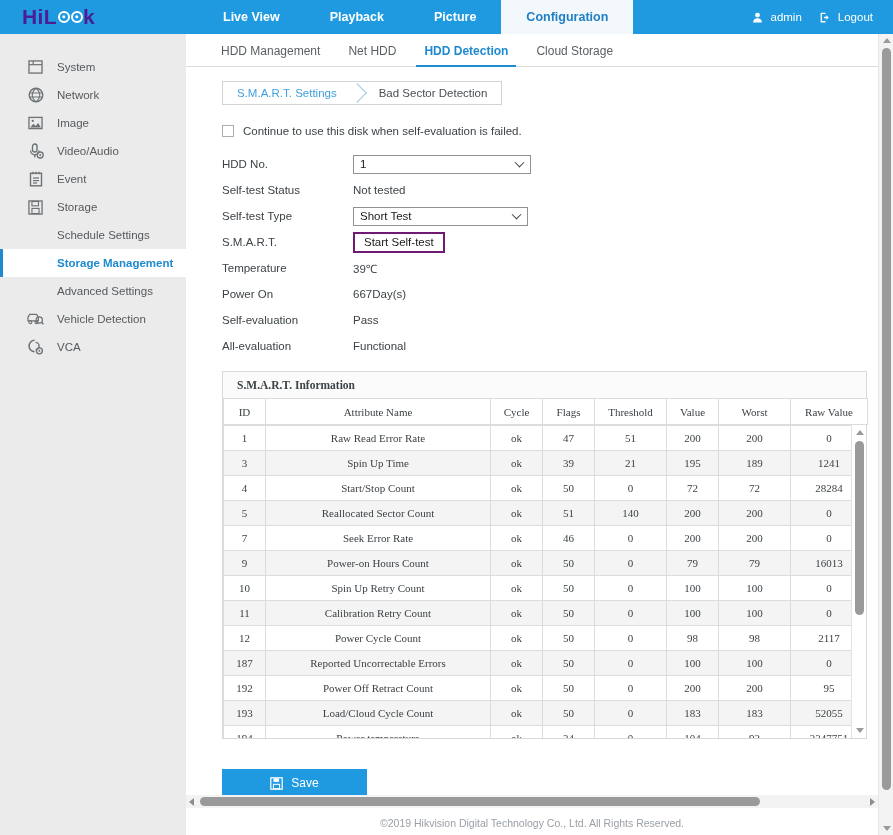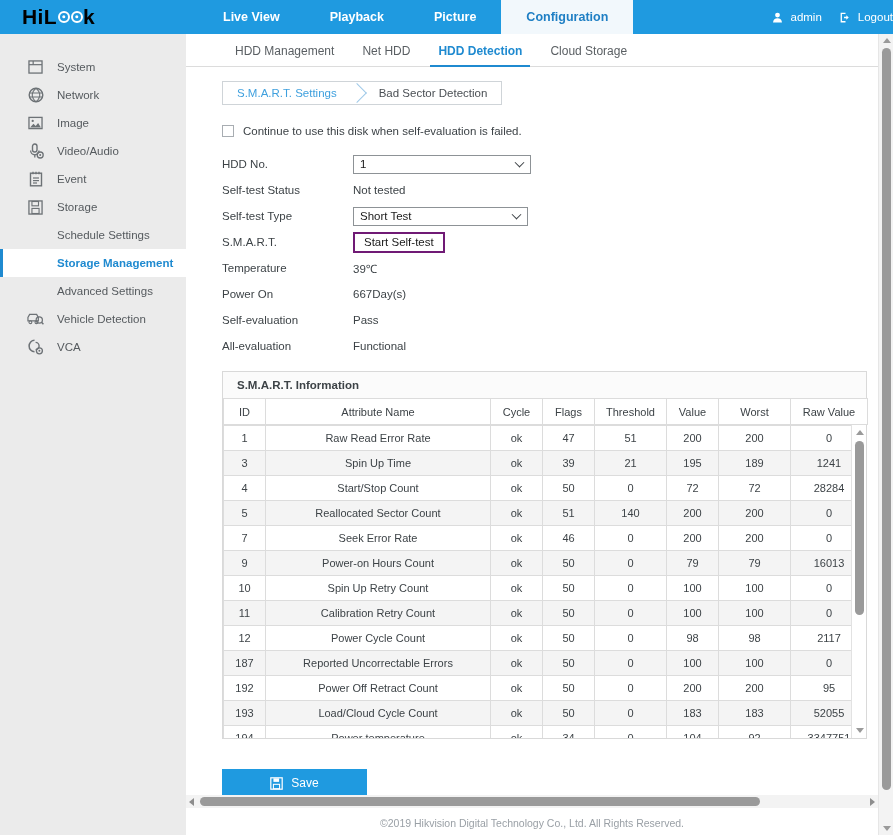--- a/index.html
+++ b/index.html
@@ -12,39 +12,39 @@
   }
   .app { position: relative; width: 893px; height: 835px; background:#fff; }
 
   
   .topbar {
     position: absolute; top:0; left:0; width:893px; height:34px;
     background:#1f9ae0; display:flex; align-items:stretch;
   }
   .logo {
     width:186px; display:flex; align-items:center; padding-left:22px;
-    color:#000000; font-size:21px; font-weight:bold; letter-spacing:.4px;
+    color:#4c1d95; font-size:21px; font-weight:bold; letter-spacing:.4px;
   }
   .logo .lg-o {
     display:inline-block; width:12px; height:12px; border:2.4px solid #fff;
     border-radius:50%; position:relative; margin:0 .5px; vertical-align:-1px;
   }
   .logo .lg-o::after{
     content:""; position:absolute; width:3.4px; height:3.4px; background:#fff;
     border-radius:50%; top:50%; left:50%; transform:translate(-50%,-50%);
   }
   .topnav { display:flex; align-items:stretch; margin-left:12px; }
   .topnav .navitem {
     display:flex; align-items:center; padding:0 25px;
     color:#ffffff; font-size:12.5px; font-weight:bold; white-space:nowrap;
   }
   .topnav .navitem.active { background:#f2f8fc; color:#1f7fc4; }
   .topright {
     margin-left:auto; display:flex; align-items:center; gap:17px;
-    color:#fff; font-size:11.5px;
+    padding-right:20px; color:#fff; font-size:11.5px;
   }
   .topright .ritem { display:flex; align-items:center; gap:6px; }
   .ricon { width:13px; height:13px; display:block; }
 
   
   .sidebar {
     position:absolute; top:34px; left:0; width:186px; height:812px;
     background:#ebebeb;
   }
   .side-item {
@@ -64,21 +64,21 @@
     background:#1f8ad0;
   }
 
   
   .main {
     position:absolute; top:34px; left:186px; width:707px; height:801px;
     background:#fff;
   }
   .tabbar {
     height:33px; border-bottom:1px solid #dcdcdc;
-    display:flex; align-items:flex-end; padding-left:35px; gap:0;
+    display:flex; align-items:flex-end; padding-left:21px; gap:0;
   }
   .tabbar .tab {
     font-size:12px; color:#5a5f63; padding:0 14px 8px 14px;
     position:relative; white-space:nowrap;
   }
   .tabbar .tab.active { color:#1f8ad0; font-weight:bold; }
   .tabbar .tab.active::after{
     content:""; position:absolute; left:6px; right:6px; bottom:-1px;
     height:2px; background:#1f8ad0;
   }
@@ -130,20 +130,21 @@
   .btn-plain {
     height:21px; border:2px solid #701a75; background:#fff;
     font-size:11.5px; color:#1a1a1a; padding:0 9px;
     display:inline-flex; align-items:center;
   }
 
   
   .smart-wrap {
     margin:12px 0 0 0; width:645px; border:1px solid #d9d9d9;
     background:#fbfbfb;
+    font-family:Liberation Serif, serif;
   }
   .smart-title {
     height:26px; display:flex; align-items:center; padding-left:14px;
     font-size:11.5px; font-weight:bold; color:#3d4347;
   }
   .tbl { width:100%; border-collapse:collapse; table-layout:fixed; }
   .tbl th, .tbl td {
     border:1px solid #dcdcdc; font-size:11px; color:#3d4347;
     text-align:center; height:25px; font-weight:normal;
   }

